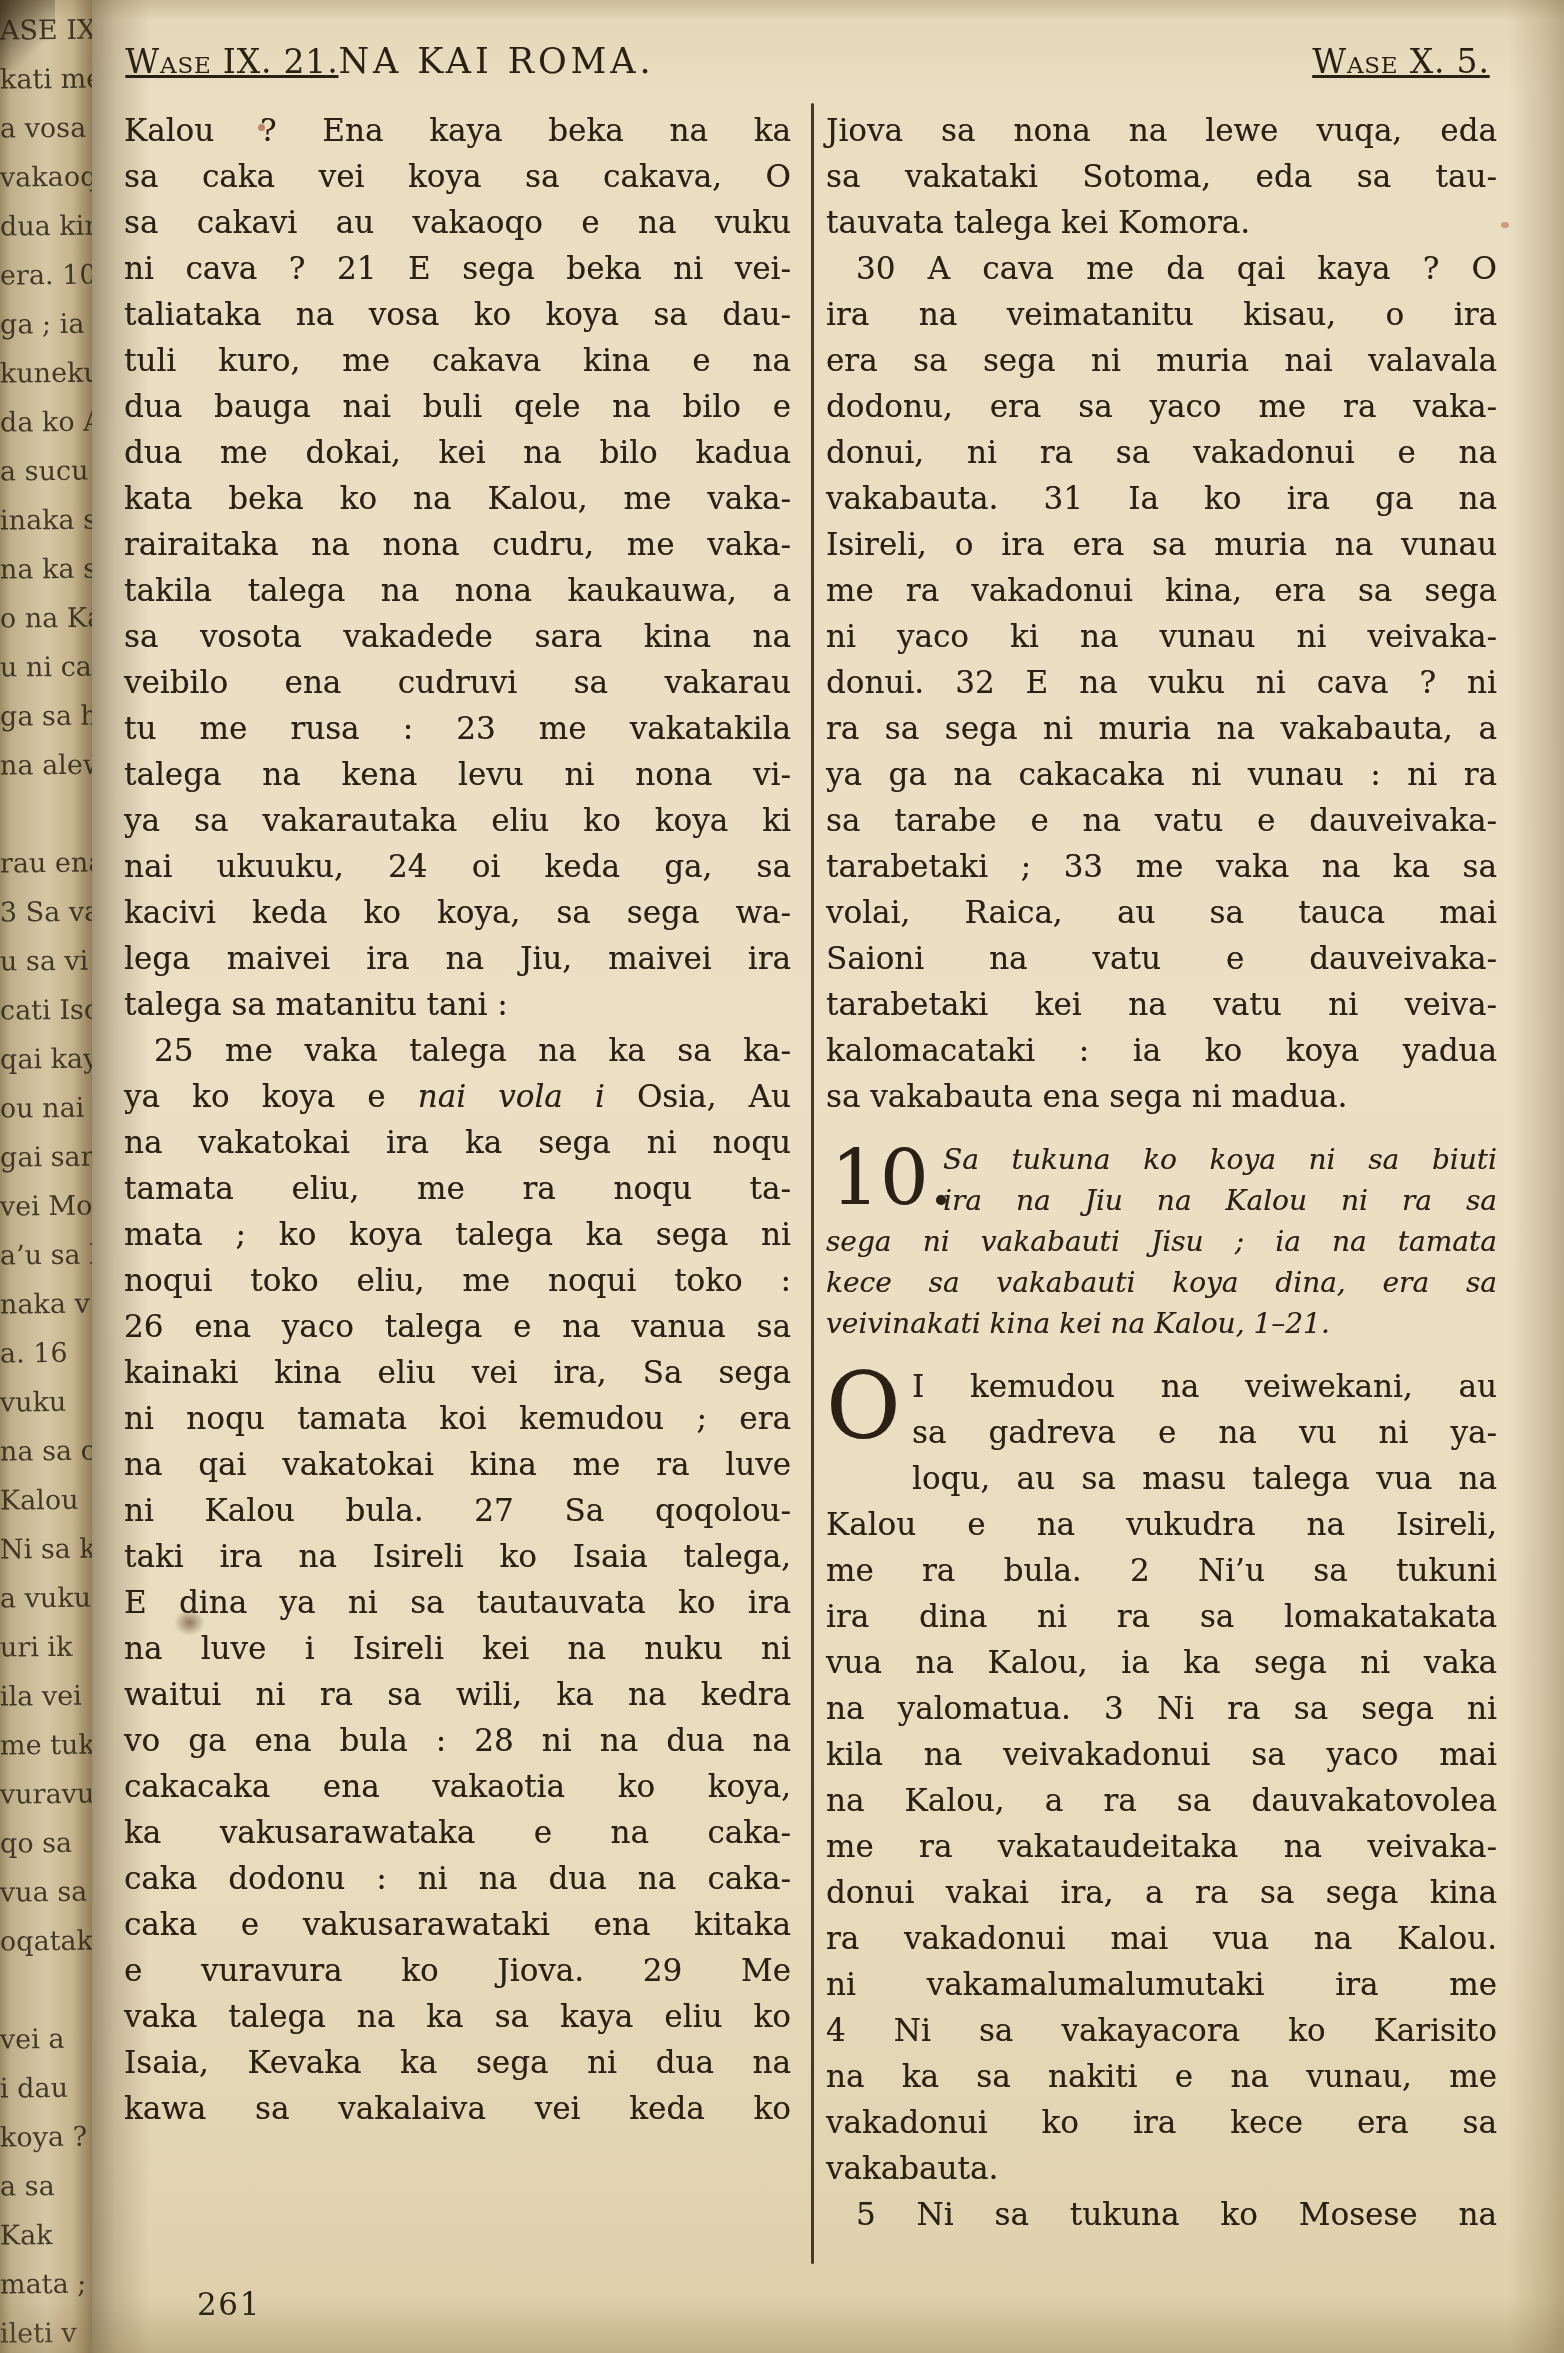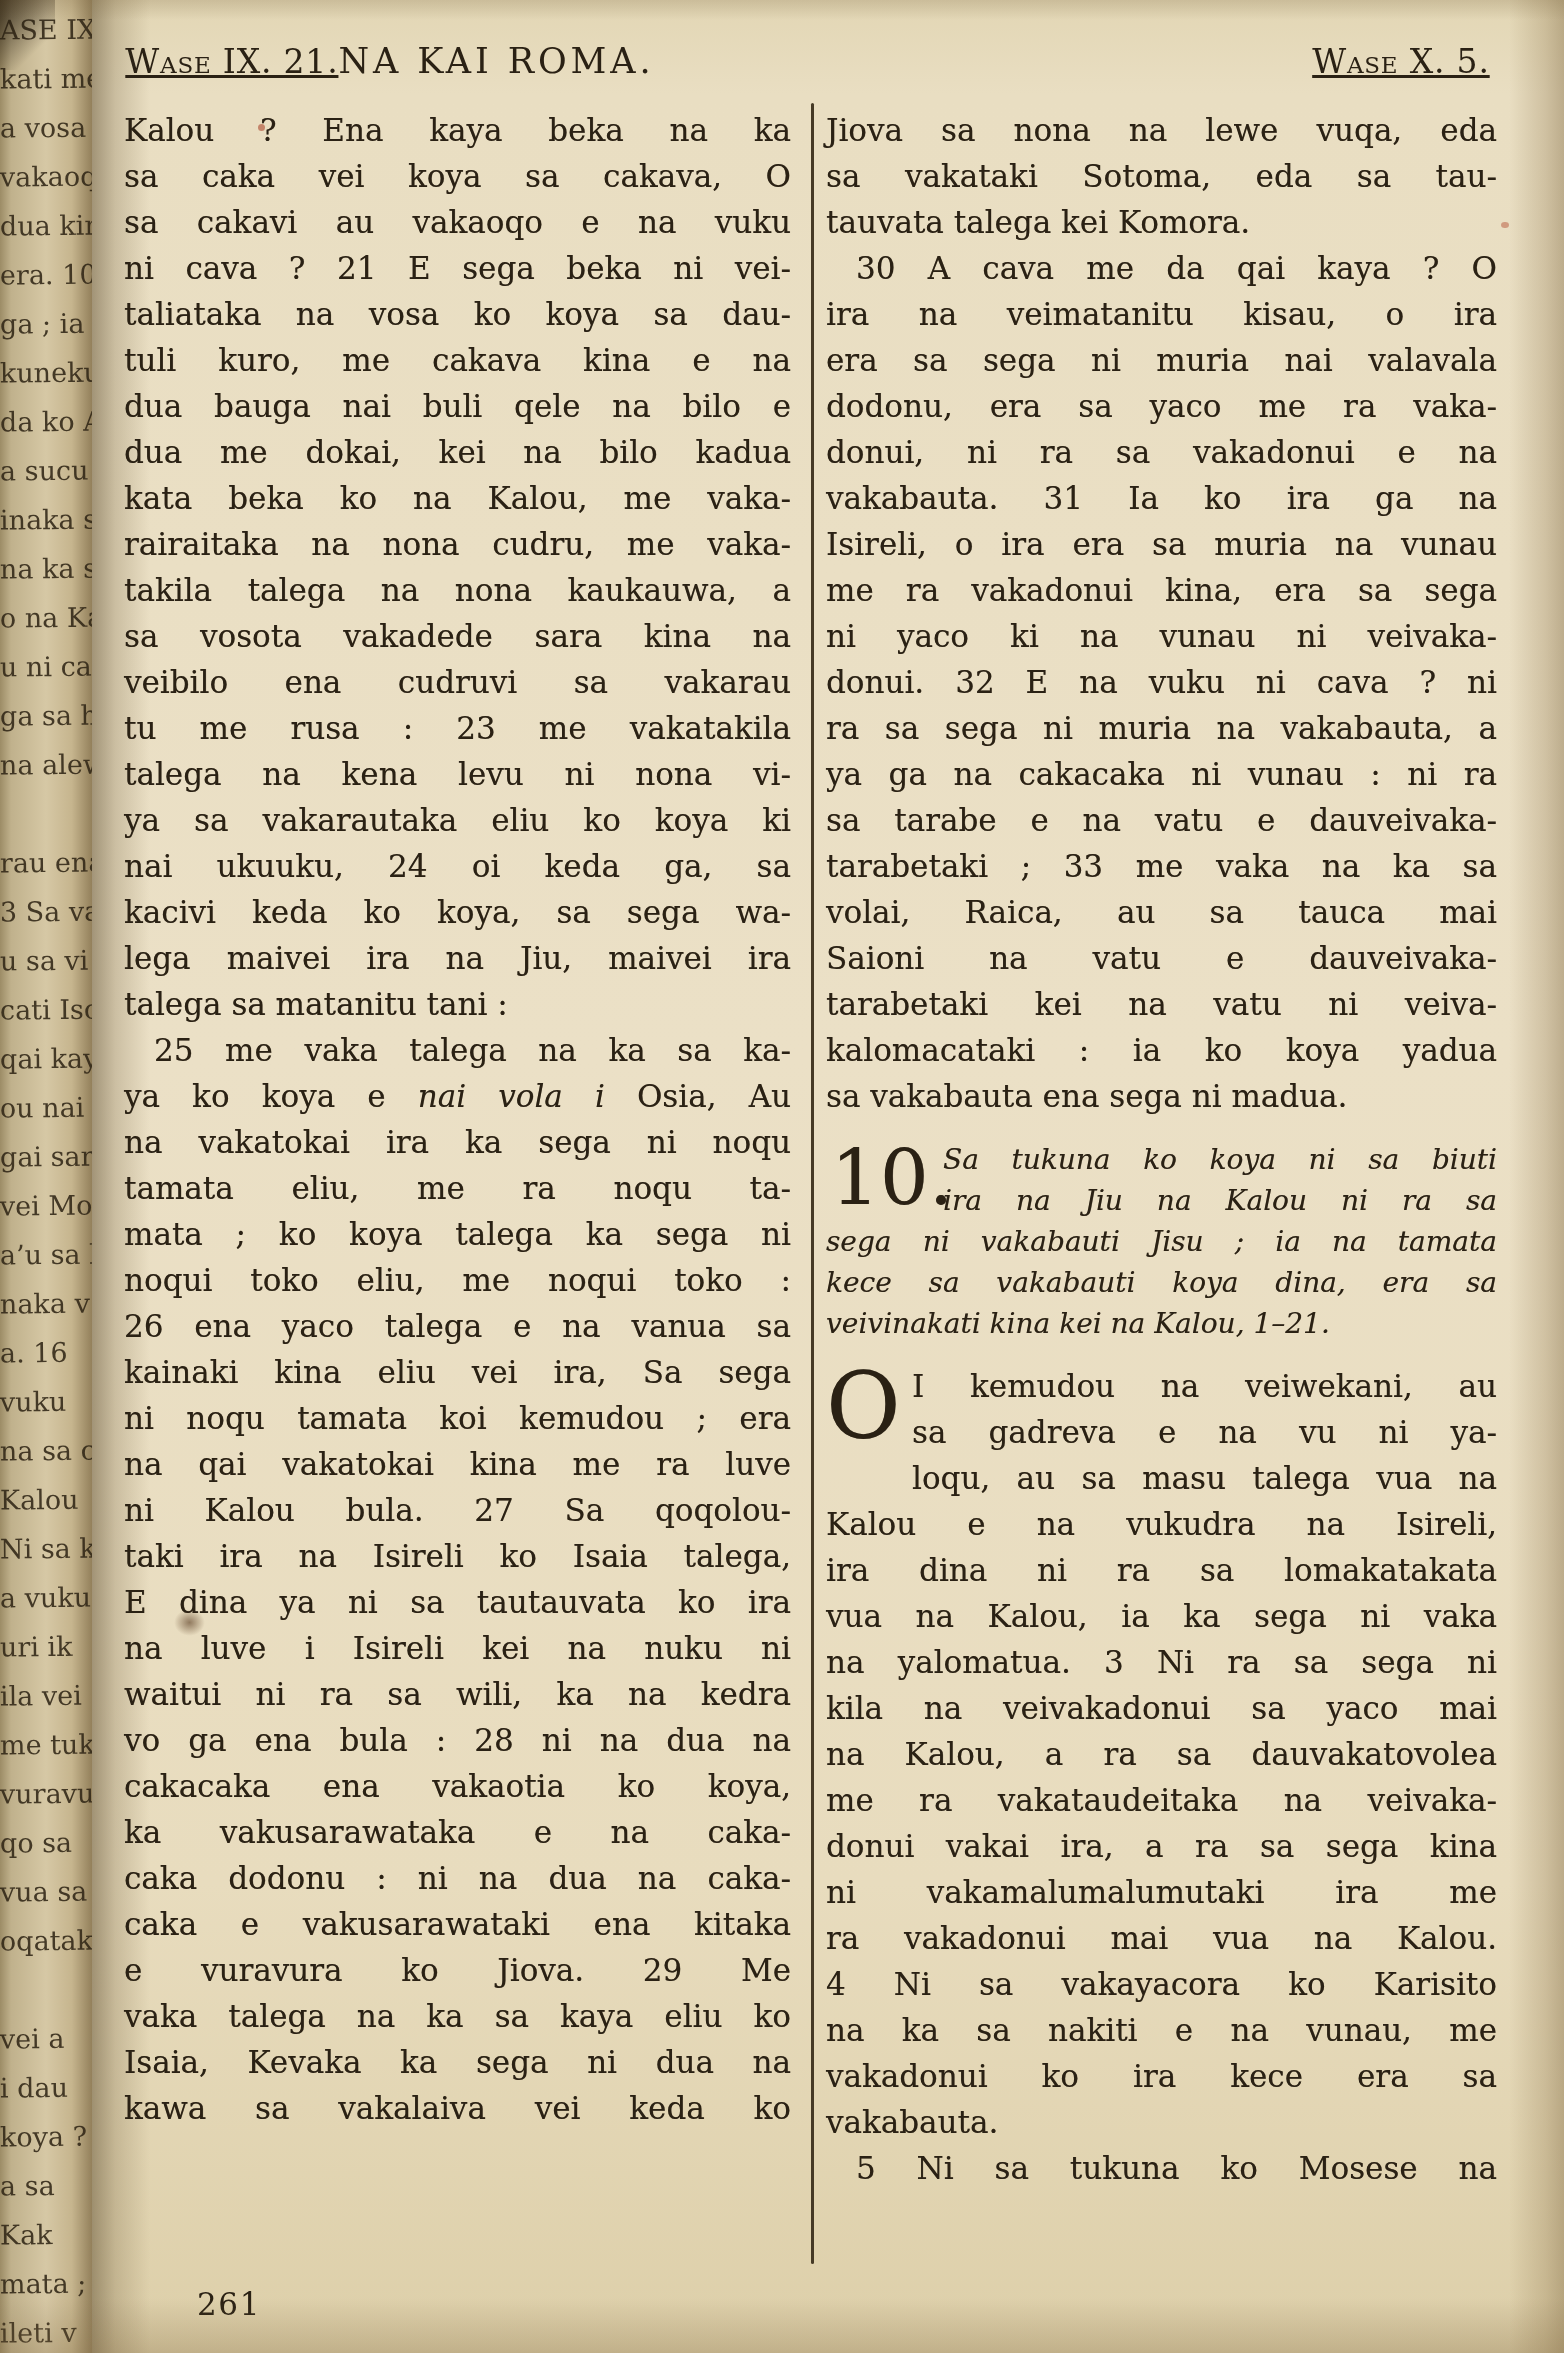--- a/index.html
+++ b/index.html
@@ -205,29 +205,30 @@
         </div>
     </div>
 
     <div>
       <div class="dropcap">O</div>
       <div>
           <div class="line">I kemudou na veiwekani, au</div>
           <div class="line ind2">sa gadreva e na vu ni ya-</div>
           <div class="line">loqu, au sa masu talega vua na</div>
           <div class="line">Kalou e na vukudra na Isireli,</div>
+          <div class="line">me ra bula.  2 Ni’u sa tukuni</div>
           <div class="line">ira dina ni ra sa lomakatakata</div>
           <div class="line">vua na Kalou, ia ka sega ni vaka</div>
           <div class="line">na yalomatua.  3 Ni ra sa sega ni</div>
           <div class="line">kila na veivakadonui sa yaco mai</div>
           <div class="line">na Kalou, a ra sa dauvakatovolea</div>
           <div class="line">me ra vakataudeitaka na veivaka-</div>
           <div class="line">donui vakai ira, a ra sa sega kina</div>
+          <div class="line">ra vakadonui mai vua na Kalou.</div>
           <div class="line">ni vakamalumalumutaki ira me</div>
-          <div class="line">ra vakadonui mai vua na Kalou.</div>
           <div class="line">4 Ni sa vakayacora ko Karisito</div>
           <div class="line">na ka sa nakiti e na vunau, me</div>
           <div class="line">vakadonui ko ira kece era sa</div>
           <div class="line end">vakabauta.</div>
           <div class="line ind">5 Ni sa tukuna ko Mosese na</div>
         </div>
     </div>
   </div>
 
   <div class="pagenum">261</div>

